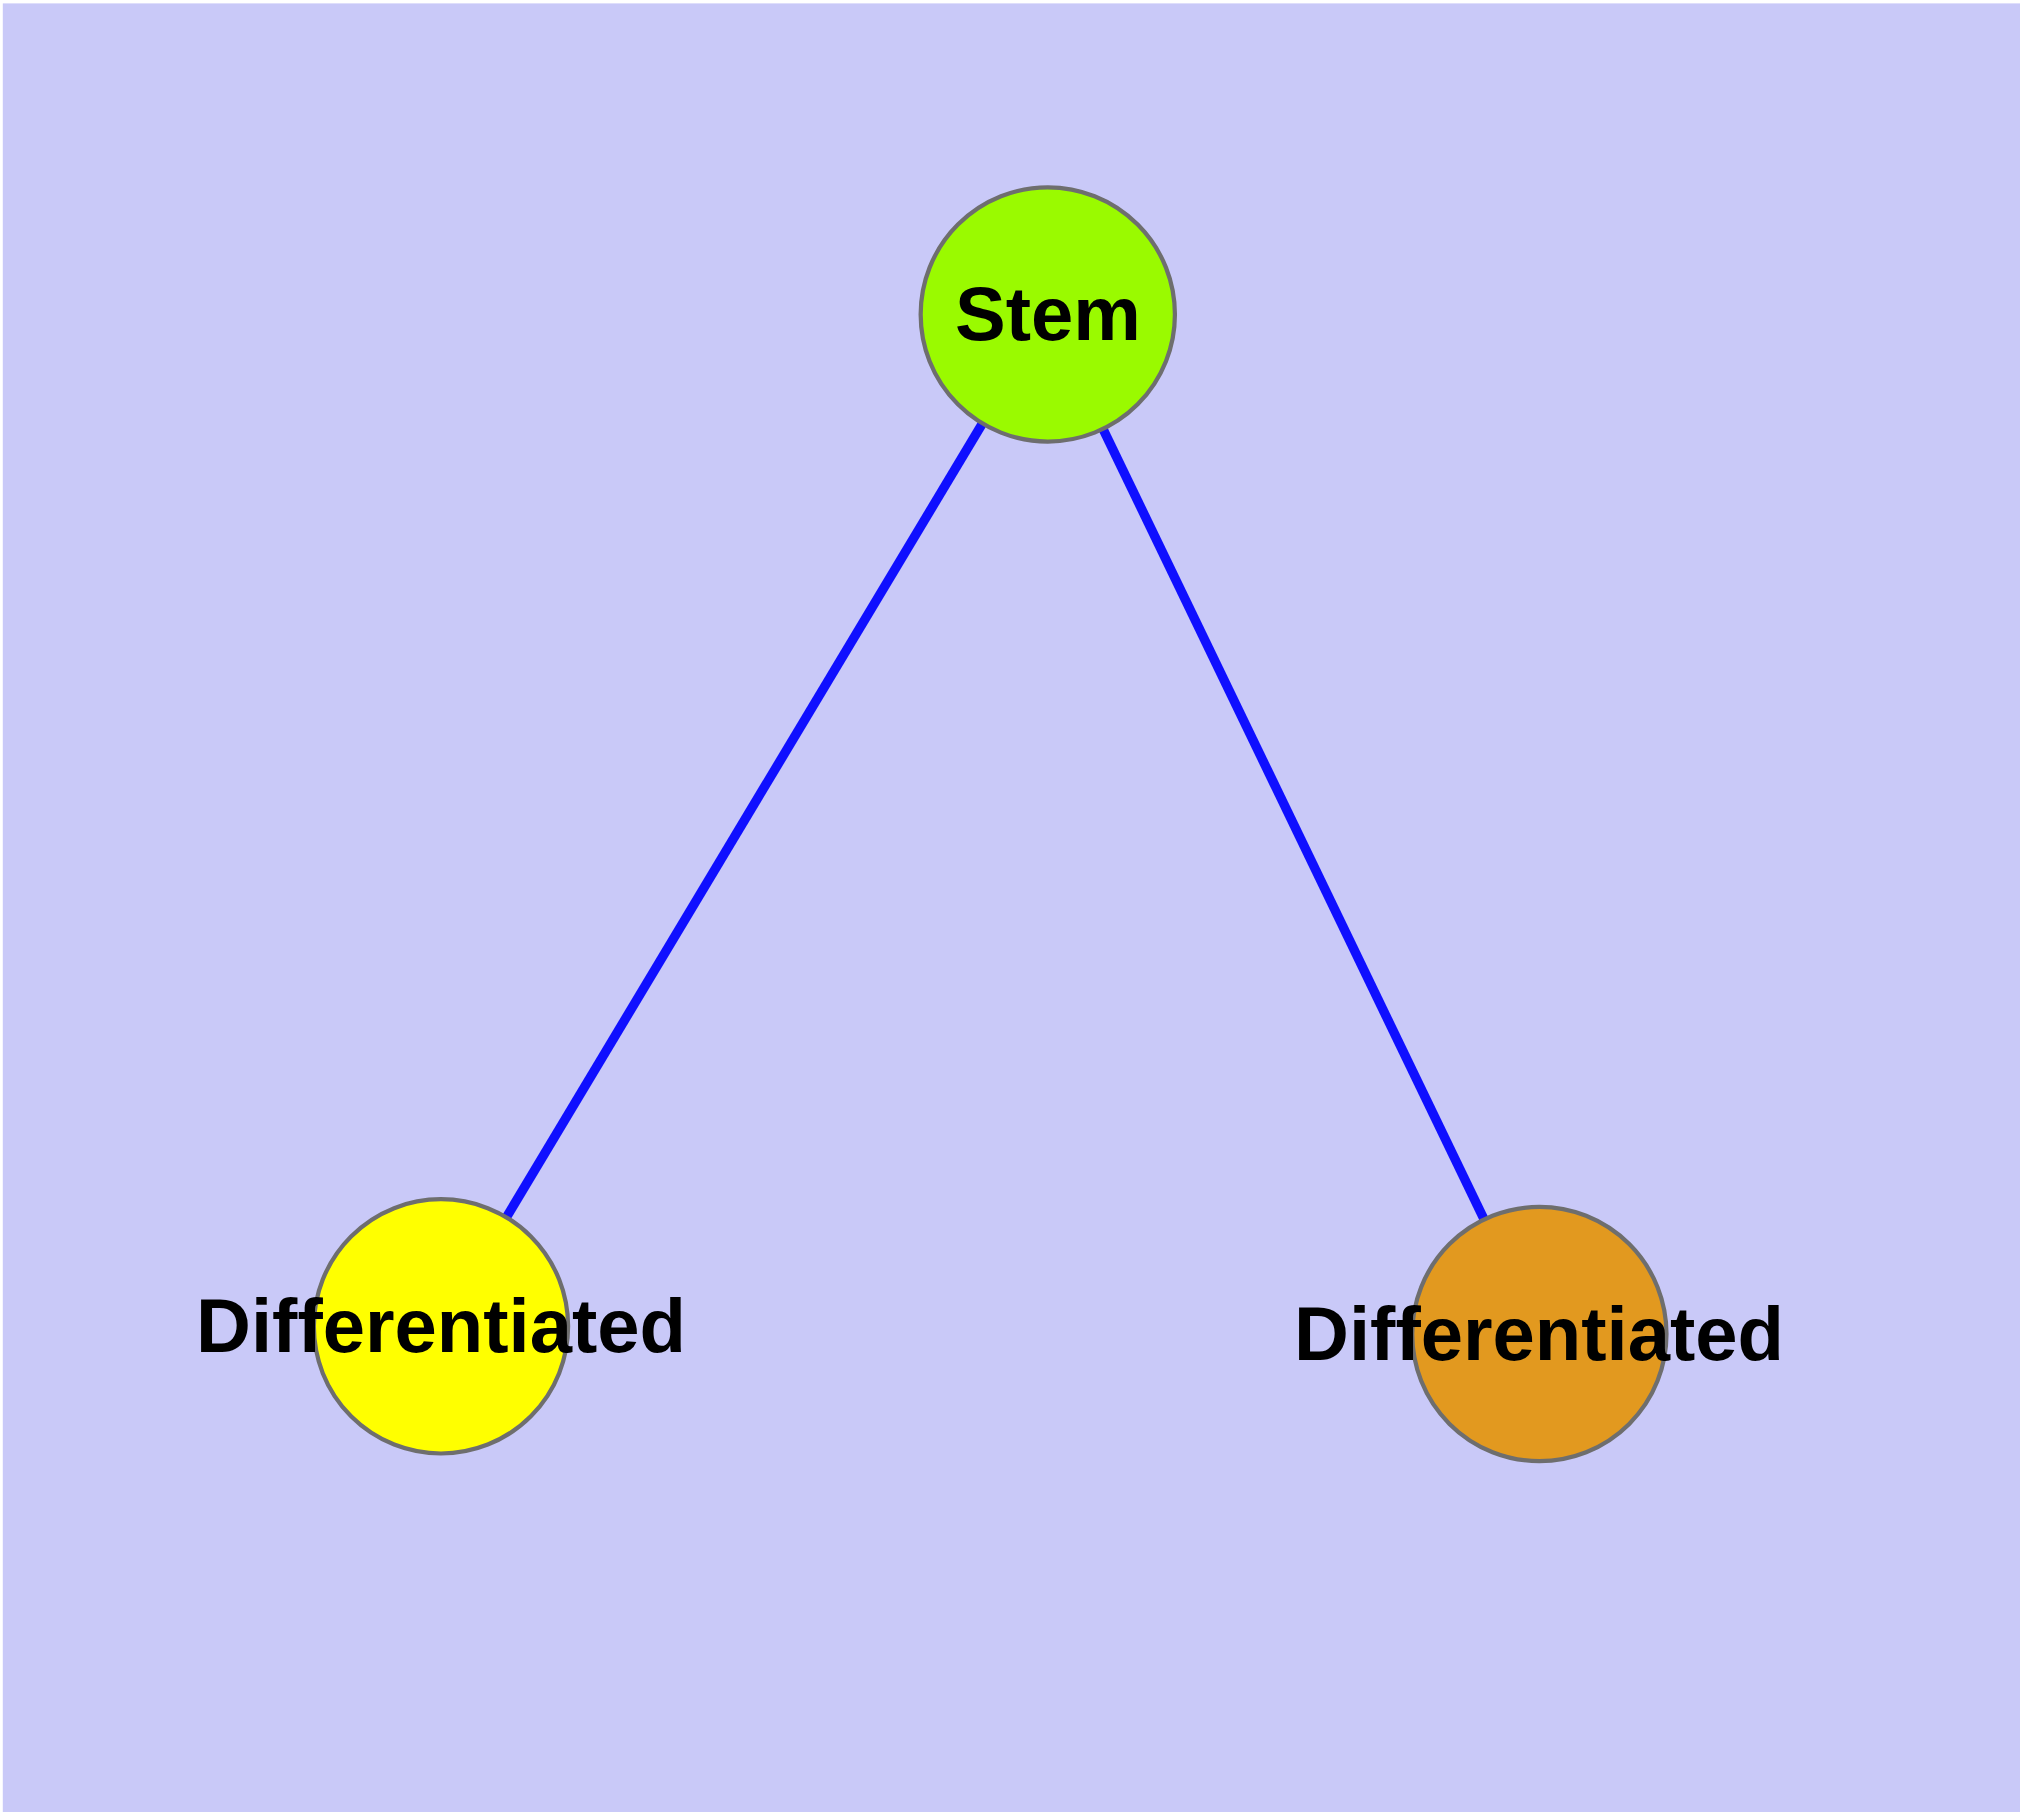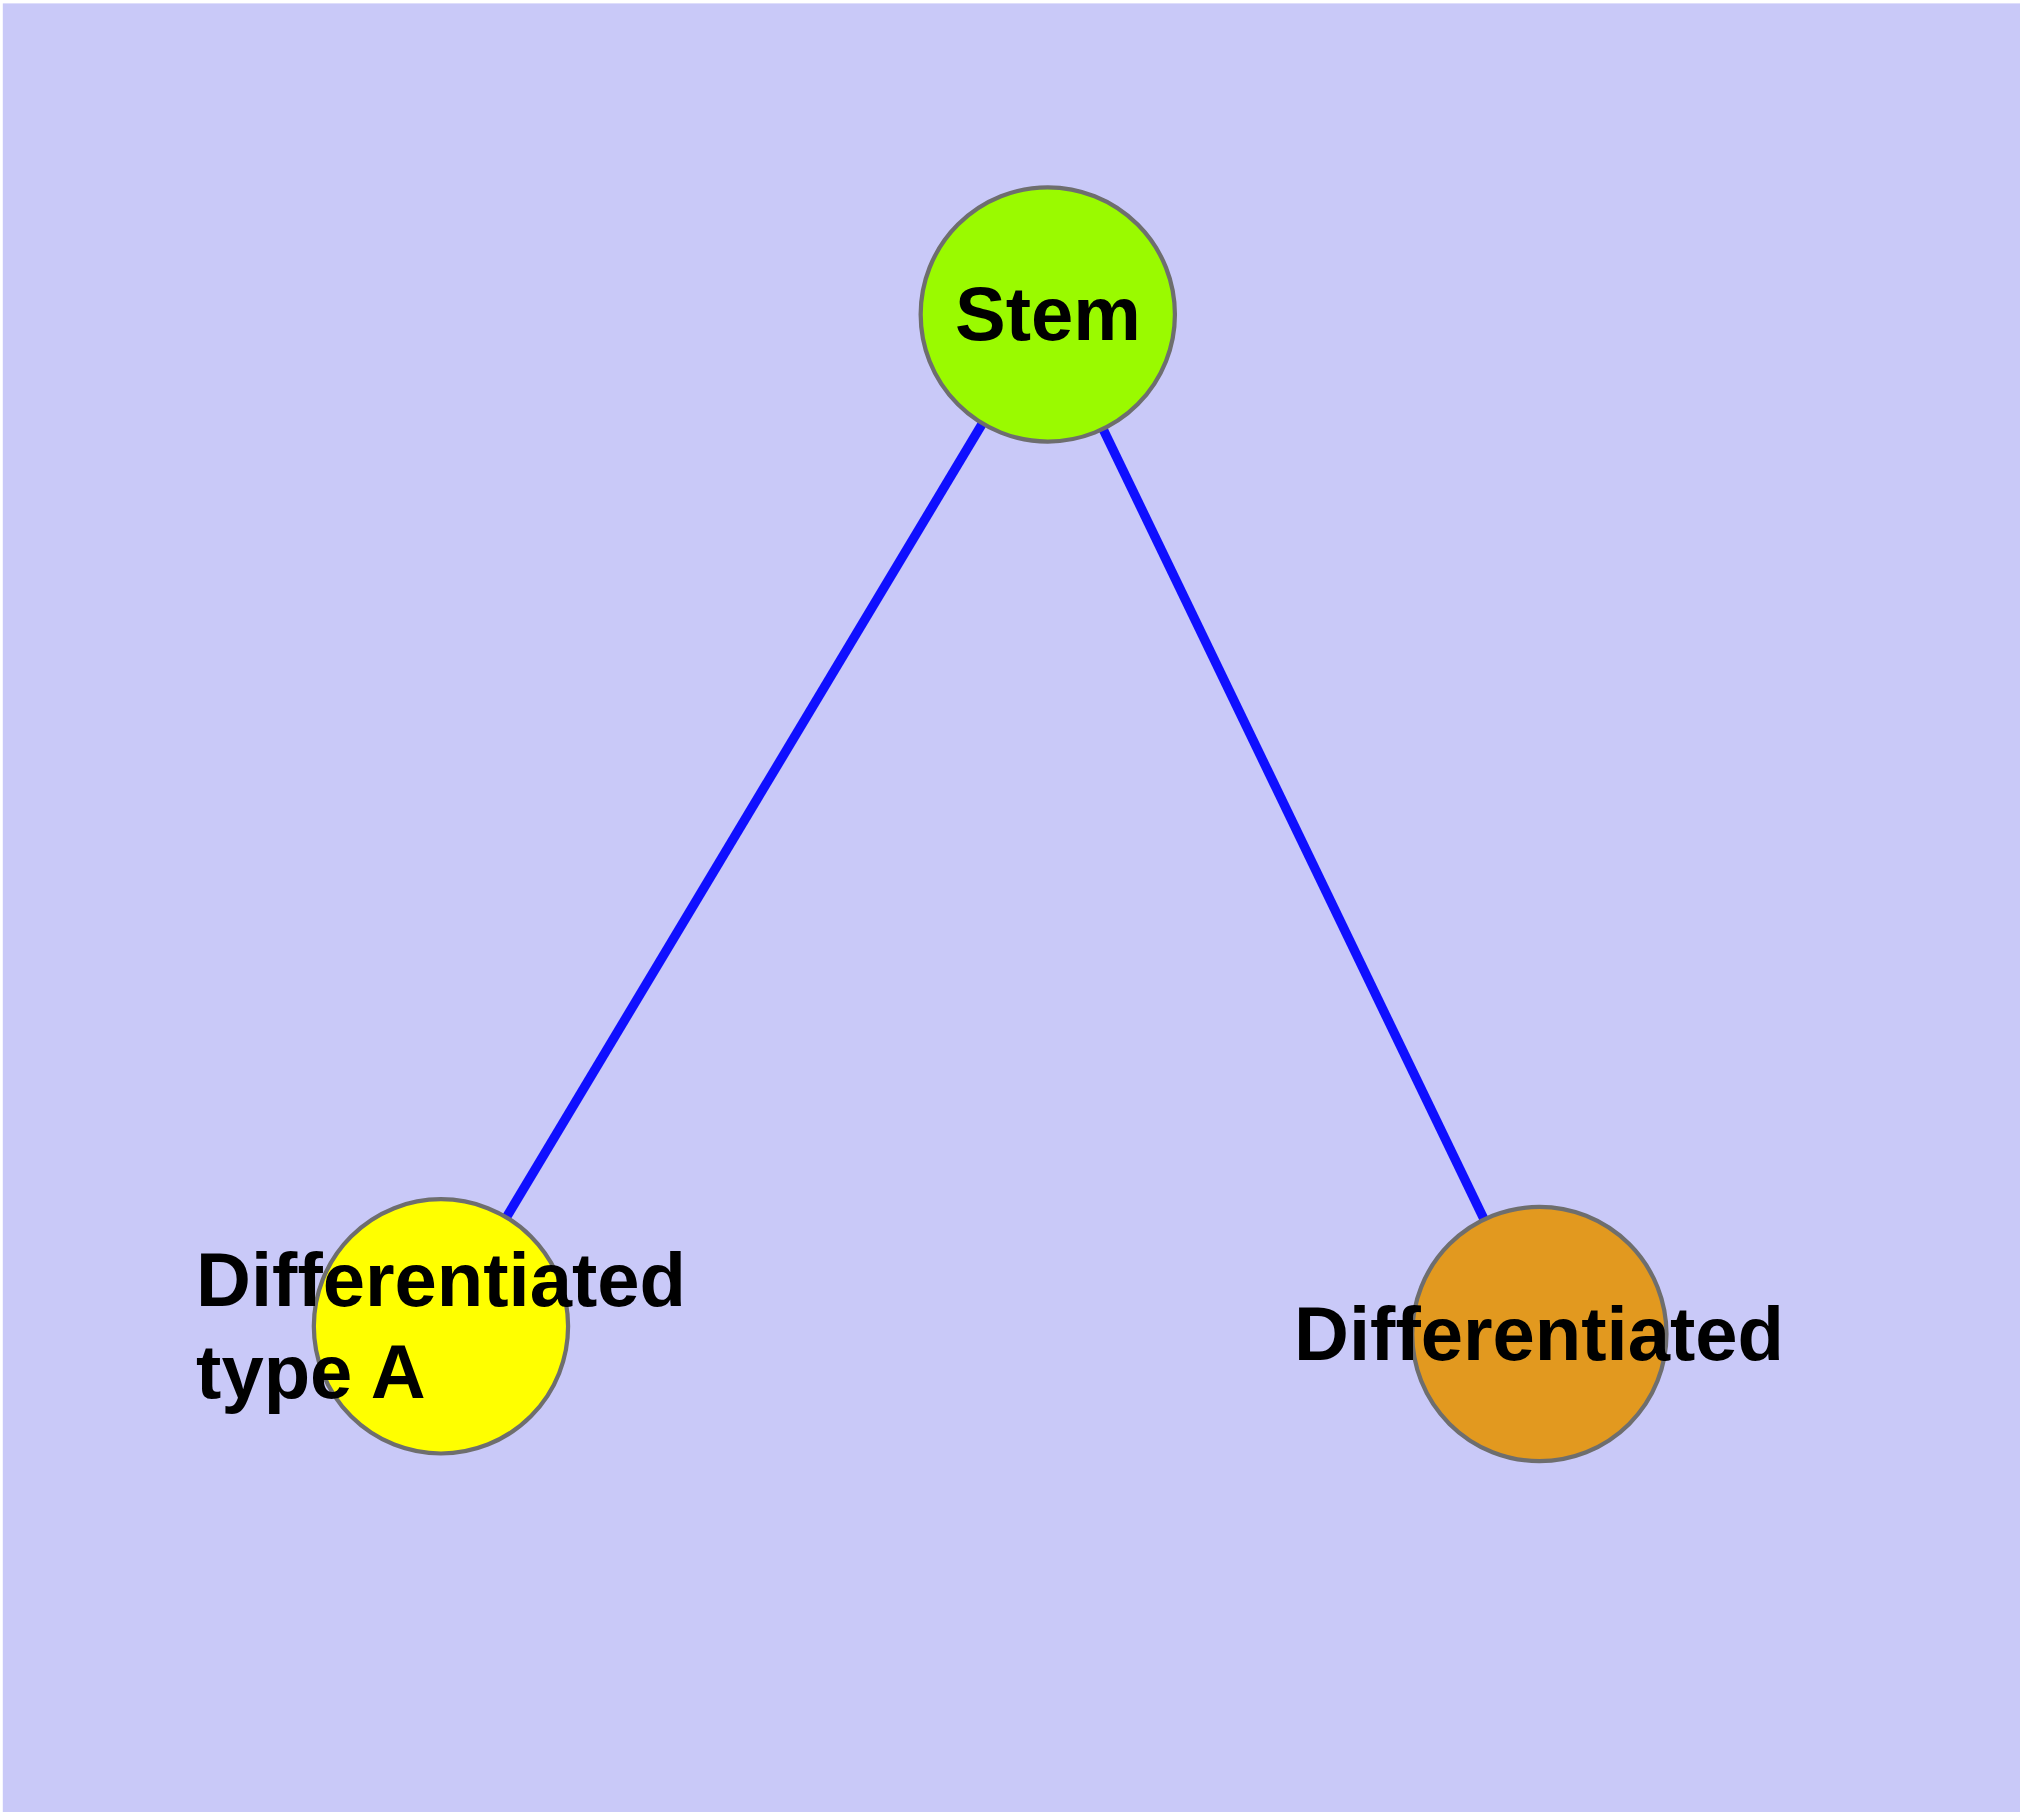--- a/index.html
+++ b/index.html
@@ -23,20 +23,21 @@
     position: absolute;
     left: 0;
     top: 0;
     width: 2021px;
     height: 1812px;
     display: block;
   }
   .node-label {
     position: absolute;
     transform: translate(-50%, -50%);
+    text-align: center;
     font-weight: bold;
     font-size: 76px;
     line-height: 92px;
     letter-spacing: 0px;
     color: #000000;
     white-space: nowrap;
     pointer-events: none;
   }
   .node-label .label-line {
     display: block;
@@ -57,20 +58,19 @@
         <circle cx="520" cy="1565" r="150" fill="#ffff00" stroke="#6e6e6e" stroke-width="5"></circle>
         <circle cx="1816" cy="1574" r="150" fill="#e2991f" stroke="#6e6e6e" stroke-width="5"></circle>
       </g>
   </svg>
   <div id="label-layer">
       <div class="node-label" style="left: 1048px; top: 314px; color: rgb(0, 0, 0);">
         <span class="label-line">Stem</span>
       </div>
       <div class="node-label" style="left: 441px; top: 1326px; color: rgb(0, 0, 0);">
         <span class="label-line">Differentiated</span>
-        <span class="label-line">type A</span>
       </div>
       <div class="node-label" style="left: 1539px; top: 1334px; color: rgb(0, 0, 0);">
         <span class="label-line">Differentiated</span>
       </div>
     </div>
 </div>
 
 
 </body></html>

